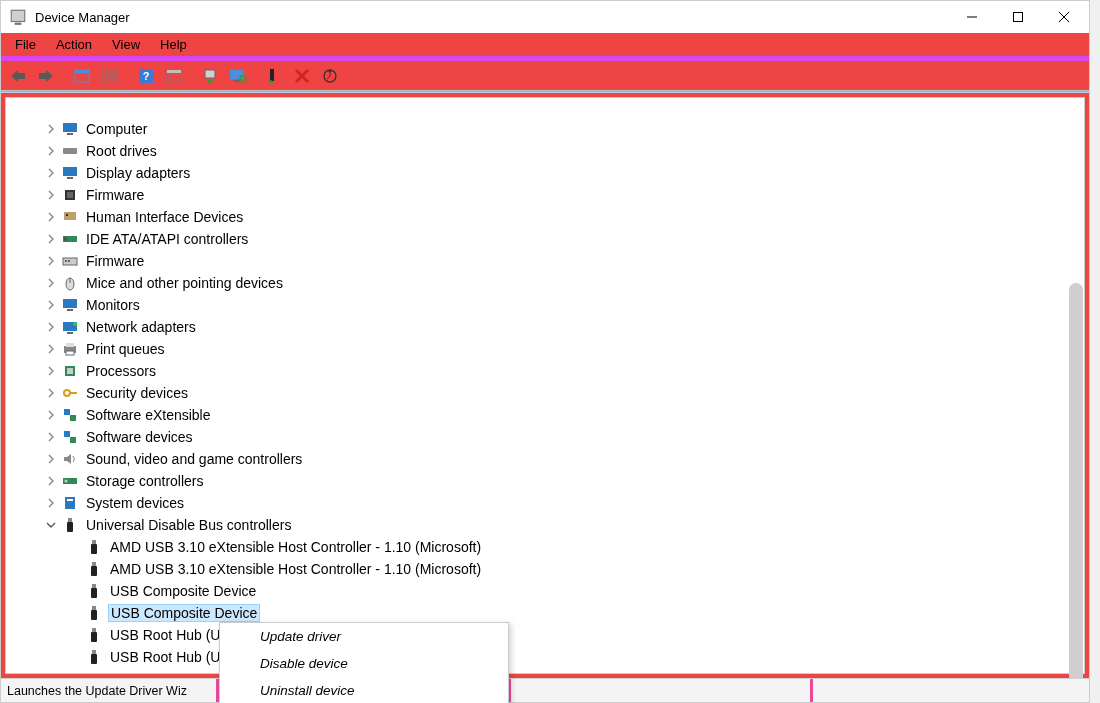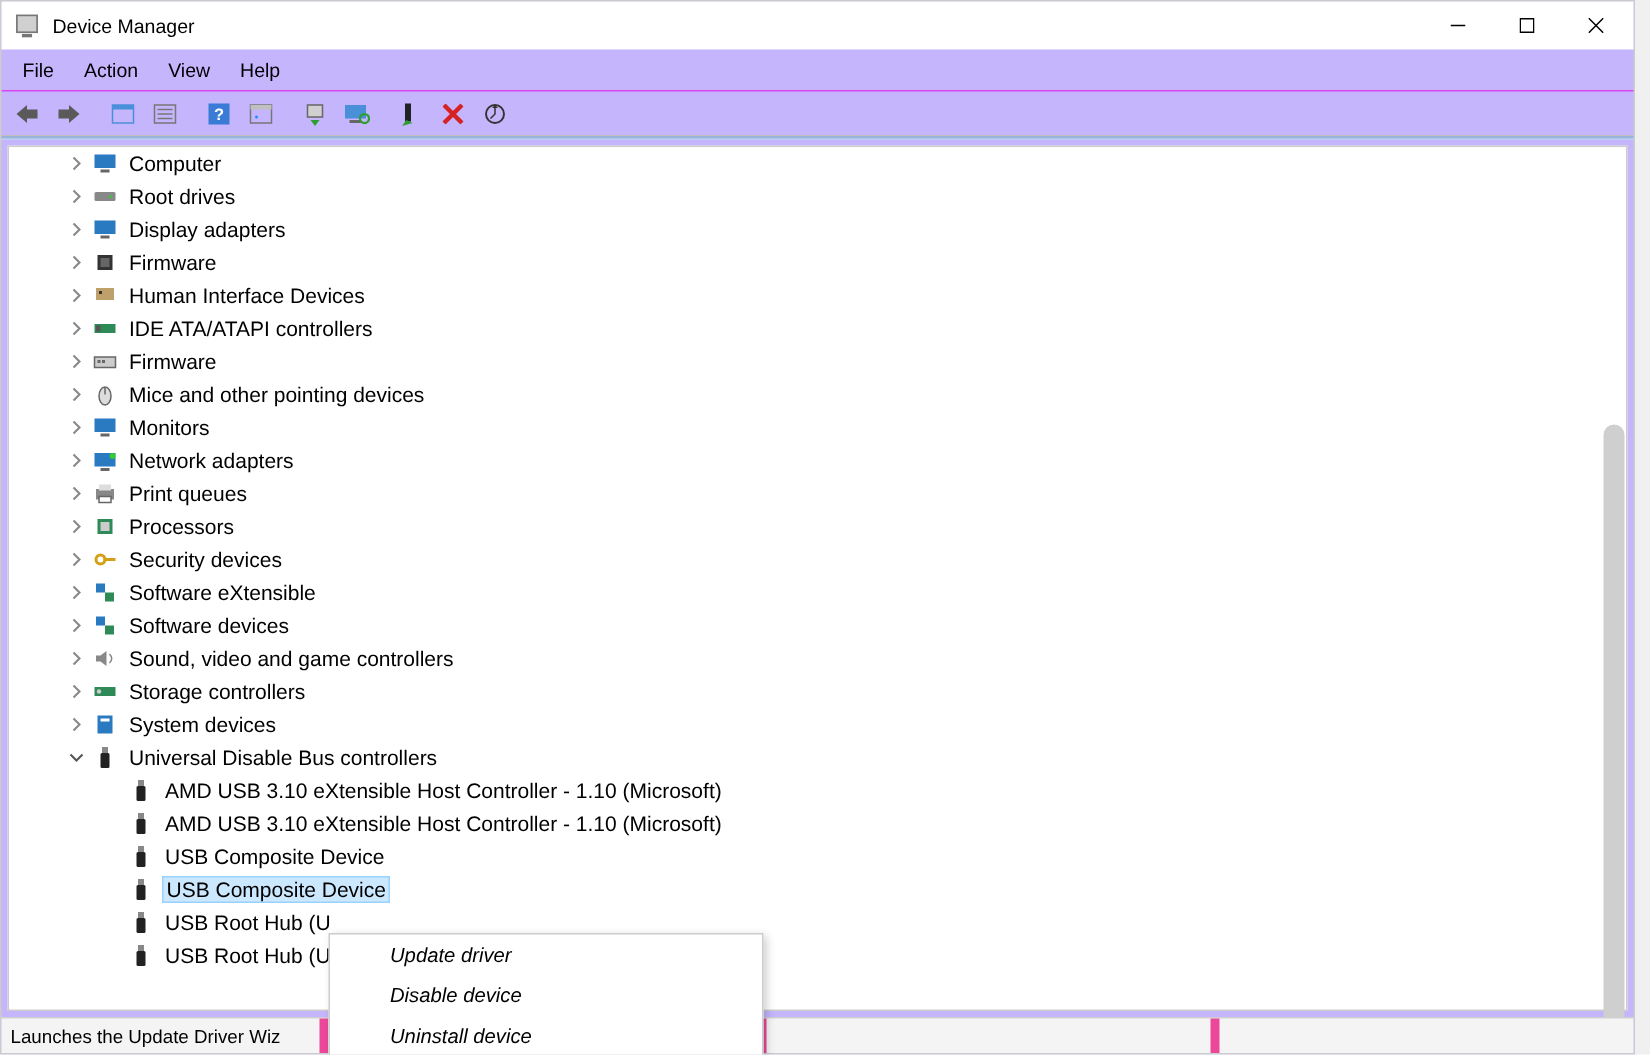--- a/index.html
+++ b/index.html
@@ -1,40 +1,40 @@
 <!DOCTYPE html>
 <html><head>
 <meta charset="utf-8">
 <style>
 * { box-sizing: border-box; margin: 0; padding: 0; font-family: "Segoe UI", Tahoma, sans-serif; }
 body { background: #f0f0f0; width: 1100px; height: 703px; overflow: hidden; position: relative; }
-.window { background: #c4b5fd; width: 1090px; height: 703px; display: flex; flex-direction: column; border: 1px solid #ccc; }
+.window { background: #ef4444; width: 1090px; height: 703px; display: flex; flex-direction: column; border: 1px solid #ccc; }
 .titlebar { height: 32px; display: flex; align-items: center; padding: 0 2px; background: #fff; }
 .titlebar .app-icon { width: 18px; height: 18px; margin: 0 8px 0 6px; display: inline-flex; }
 .titlebar .title { font-size: 13px; flex: 0 0 auto; }
 .titlebar .spacer { flex: 1; }
 .winbtn { width: 46px; height: 30px; display: flex; align-items: center; justify-content: center; }
 .winbtn svg { width: 10px; height: 10px; }
-.menubar { height: 28px; display: flex; align-items: center; padding: 0 4px; border-bottom: 1px solid #d946ef; font-size: 13px; }
+.menubar { height: 28px; display: flex; align-items: center; padding: 0 4px; border-bottom: 5px solid #d946ef; font-size: 13px; }
 .menubar .menu-item { padding: 4px 10px; }
 .toolbar { height: 30px; display: flex; align-items: center; padding: 0 4px; border-bottom: 1px solid #bfbfbf; gap: 2px; }
 .tbtn { width: 26px; height: 24px; display: flex; align-items: center; justify-content: center; border: 1px solid transparent; }
 .tsep { width: 6px; }
 .divider-bar { height: 2px; background: linear-gradient(to bottom, #7aa7d6, #c9dbed); }
 .content { flex: 1; display: flex; position: relative; overflow: hidden; }
-.tree { flex: 1; overflow: auto; padding: 0 0 0 0; font-size: 14px; background: #fff; margin: 4px; border: 1px solid #ccc; }
+.tree { flex: 1; overflow: auto; padding: 20px 0 0 0; font-size: 14px; background: #fff; margin: 4px; border: 1px solid #ccc; }
 .node { display: flex; align-items: center; height: 22px; padding-left: 38px; white-space: nowrap; }
 .node .arrow { width: 14px; height: 14px; margin-right: 4px; display: inline-flex; align-items: center; justify-content: center; color: #555; }
 .node .dev-icon { width: 16px; height: 16px; margin-right: 6px; display: inline-flex; align-items: center; justify-content: center; }
 .node .label { padding: 0 2px; }
 .node.child { padding-left: 80px; }
 .node.selected .label { background: #cce8ff; border: 1px solid #99d1ff; padding: 0 2px; }
 .scrollbar { position: absolute; right: 6px; top: 190px; width: 14px; height: 450px; background: #cfcfcf; border-radius: 7px; }
 .statusbar { height: 24px; border-top: 1px solid #d0d0d0; display: flex; align-items: center; font-size: 12.5px; padding: 0 6px; background: #f4f4f4; }
-.statusbar .cell { border-right: 6px solid #ec4899; padding-right: 26px; height: 100%; display:flex; align-items:center;}
+.statusbar .cell { border-right: 3px solid #ec4899; padding-right: 26px; height: 100%; display:flex; align-items:center;}
 .context-menu { position: absolute; left: 219px; top: 622px; width: 290px; background: #fff; border: 1px solid #cccccc; box-shadow: 2px 2px 6px rgba(0,0,0,0.2); font-size: 13.5px; z-index: 10; }
 .context-menu .cm-item { padding: 6px 18px 6px 40px; font-style: italic; }
 </style>
 </head>
 <body>
 
 <div class="window">
 
   <div class="titlebar">
     <span class="app-icon">

